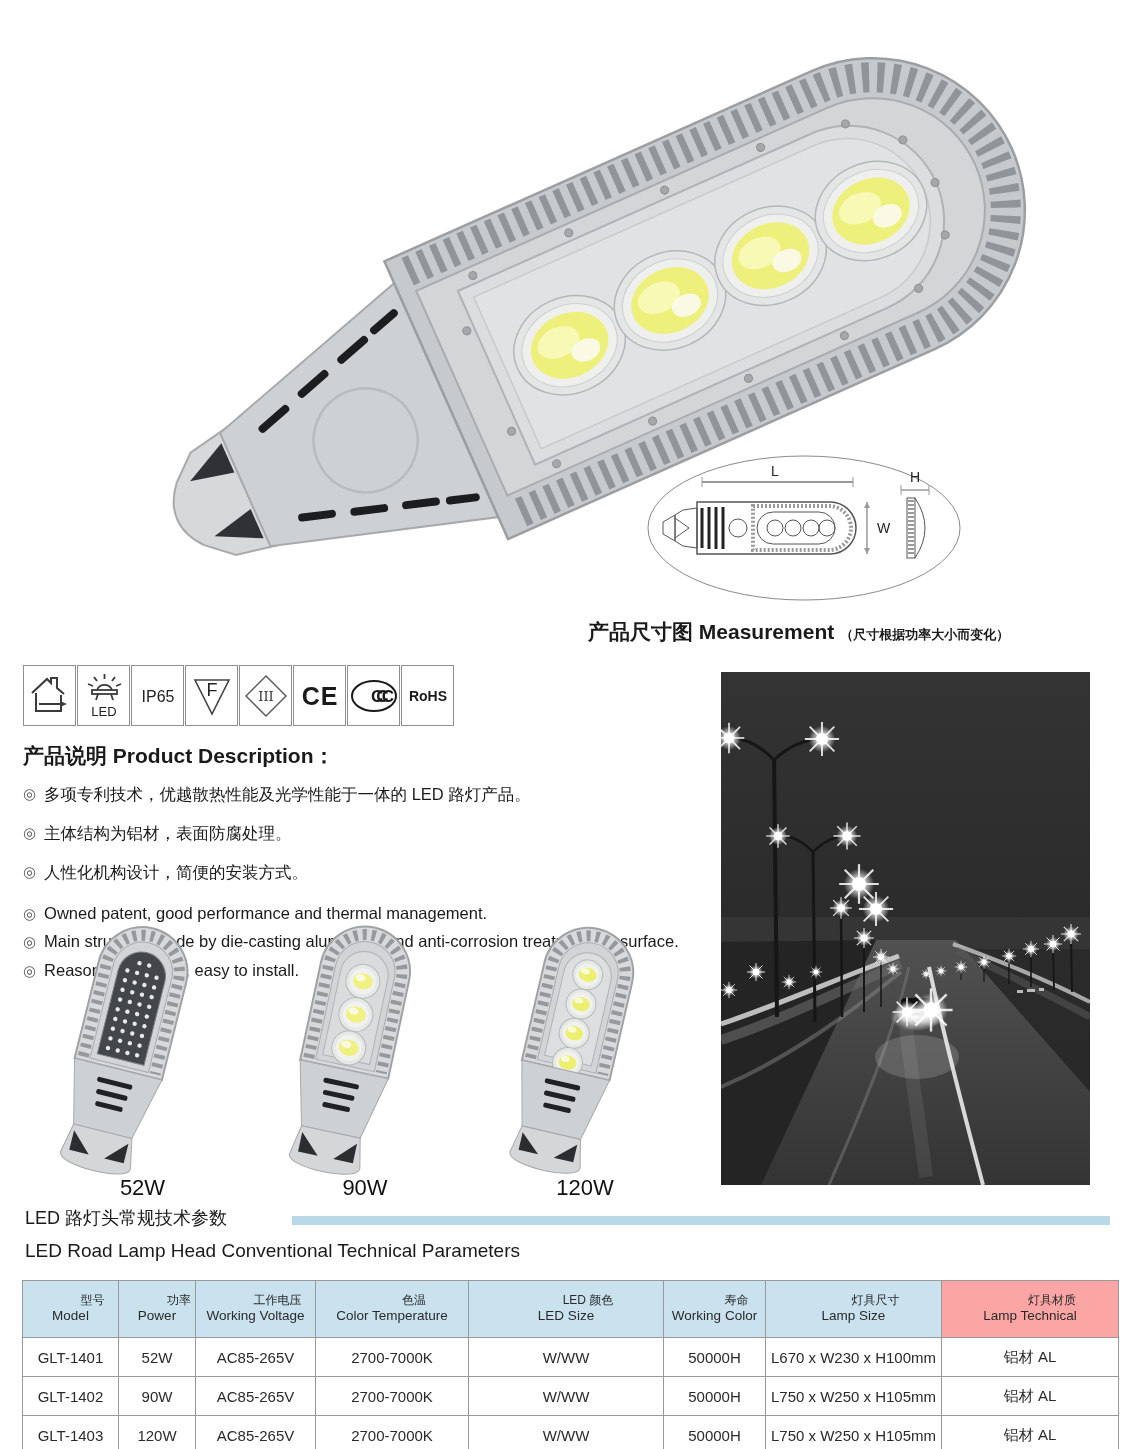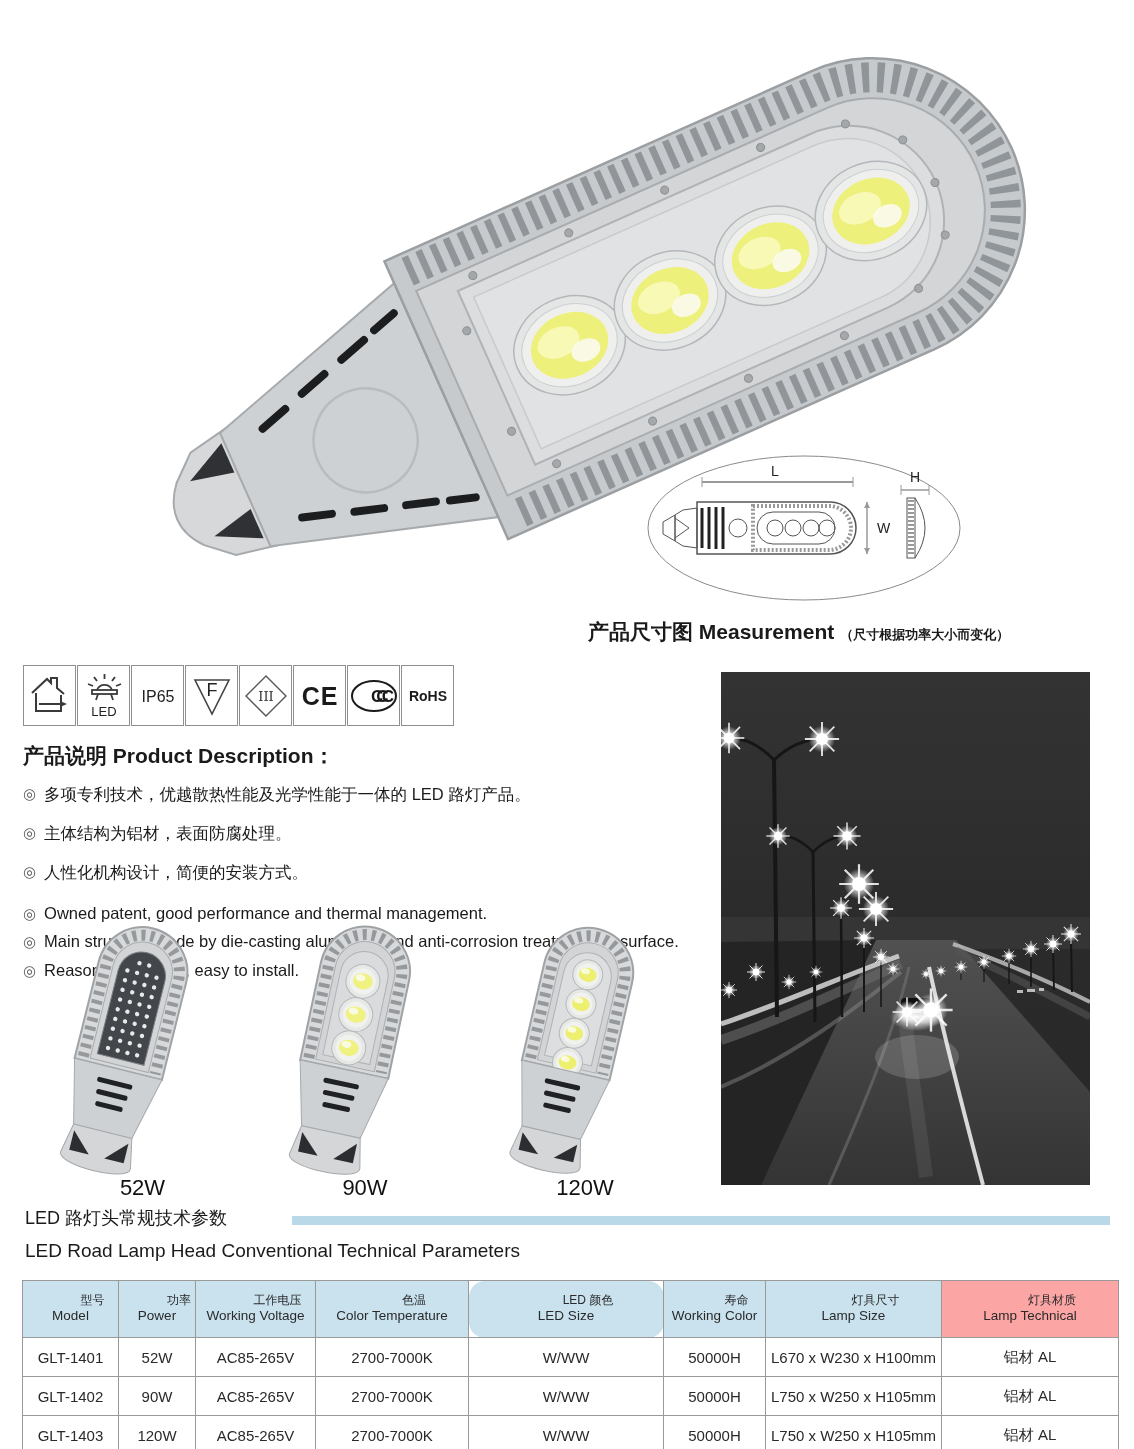--- a/index.html
+++ b/index.html
@@ -528,21 +528,21 @@
             <div class="th-en">Power</div>
           </th>
         <th style="background: rgb(201, 226, 238);">
             <div class="th-zh">工作电压</div>
             <div class="th-en">Working Voltage</div>
           </th>
         <th style="background: rgb(201, 226, 238);">
             <div class="th-zh">色温</div>
             <div class="th-en">Color Temperature</div>
           </th>
-        <th style="background: rgb(201, 226, 238); border-radius: 16px;">
+        <th style="background: rgb(201, 226, 238);">
             <div class="th-zh">LED 颜色</div>
             <div class="th-en">LED Size</div>
           </th>
         <th style="background: rgb(201, 226, 238); text-align: center;">
             <div class="th-zh">寿命</div>
             <div class="th-en">Working Color</div>
           </th>
         <th style="background: rgb(201, 226, 238);">
             <div class="th-zh">灯具尺寸</div>
             <div class="th-en">Lamp Size</div>

